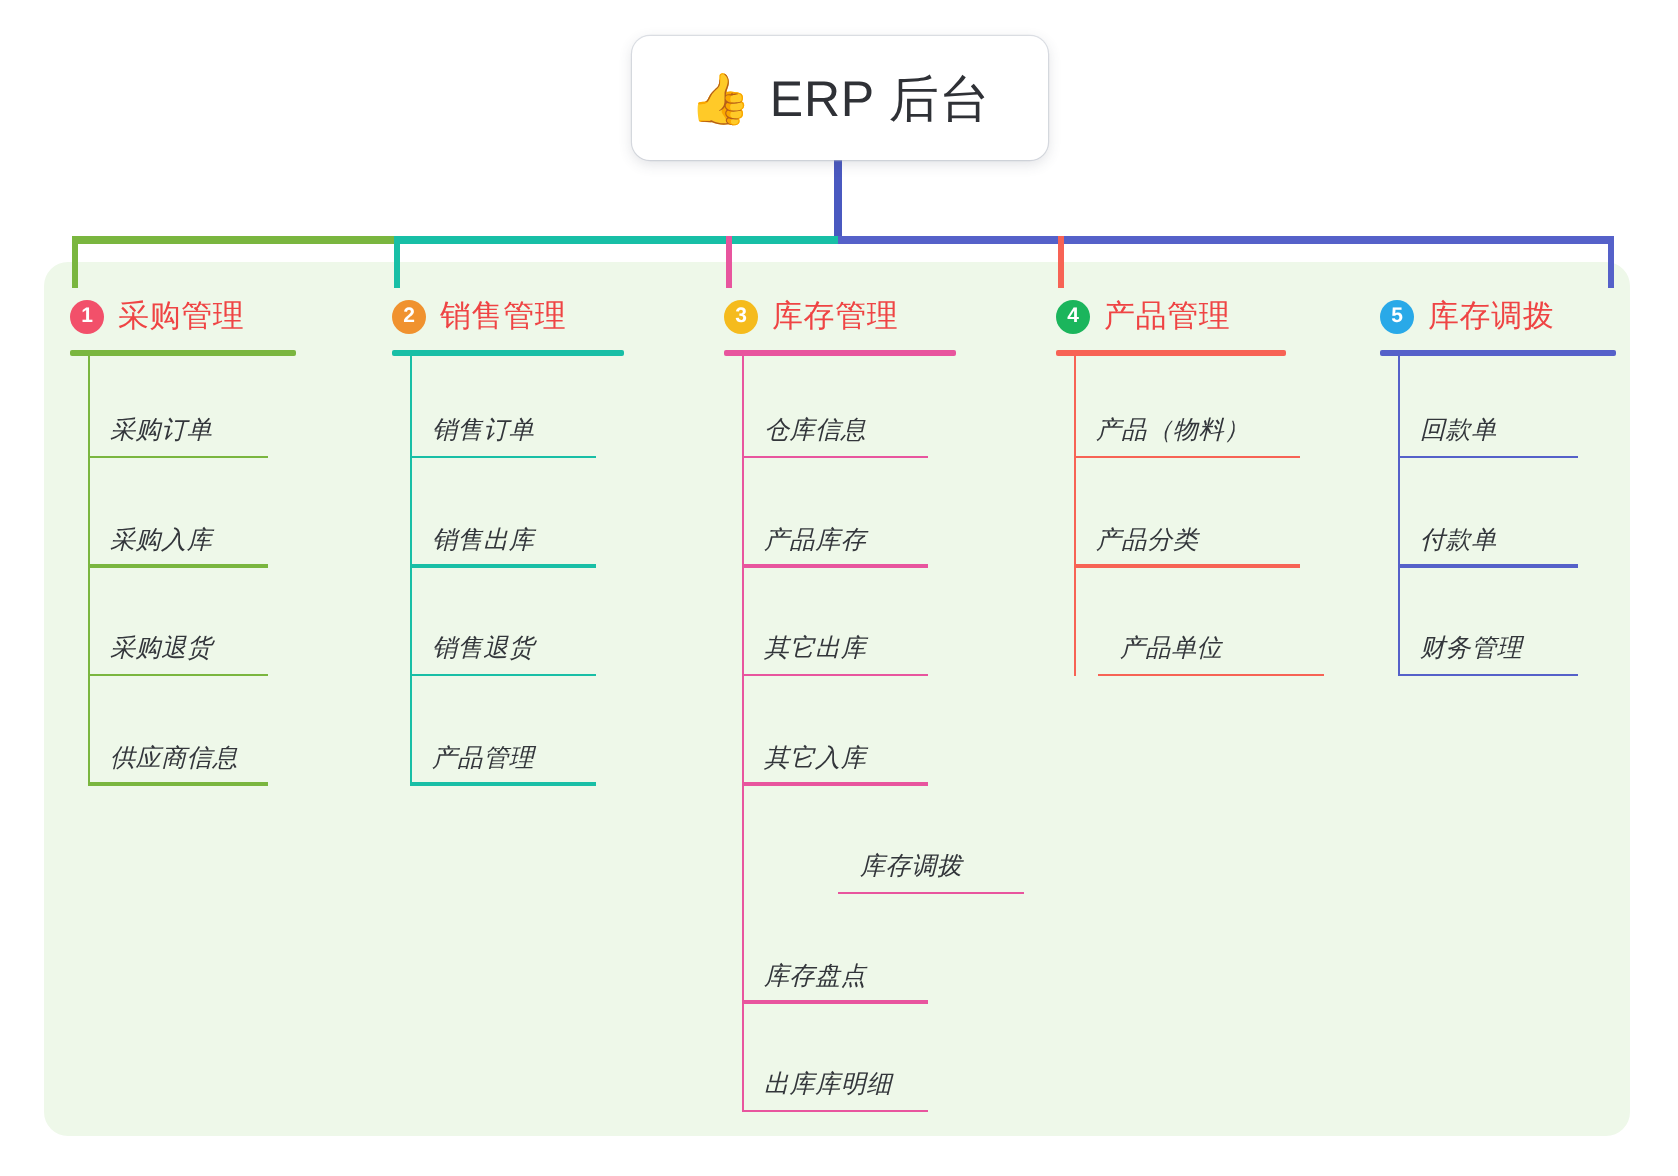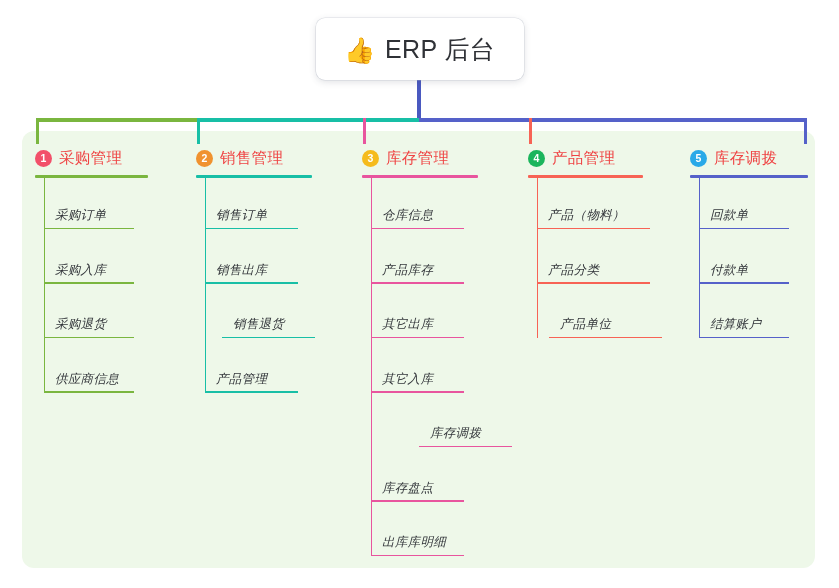--- a/index.html
+++ b/index.html
@@ -114,21 +114,21 @@
         <div class="col-rule" style="left: 0px; top: 27px; width: 116px; background: rgb(24, 191, 166);"></div>
         <div class="rail" style="left: 9px; top: 30px; height: 214.5px; background: rgb(24, 191, 166);"></div>
         <div class="item" style="left: 9px; top: 57px; width: 93px; height: 24px;">
           <span class="item-label">销售订单</span>
           <div class="item-rule" style="width: 93px; background: rgb(24, 191, 166);"></div>
         </div>
         <div class="item" style="left: 9px; top: 111.5px; width: 93px; height: 24px;">
           <span class="item-label">销售出库</span>
           <div class="item-rule" style="width: 93px; background: rgb(24, 191, 166);"></div>
         </div>
-        <div class="item" style="left: 26px; top: 166px; width: 93px; height: 24px;">
+        <div class="item" style="left: 9px; top: 166px; width: 93px; height: 24px;">
           <span class="item-label">销售退货</span>
           <div class="item-rule" style="width: 93px; background: rgb(24, 191, 166);"></div>
         </div>
         <div class="item" style="left: 9px; top: 220.5px; width: 93px; height: 24px;">
           <span class="item-label">产品管理</span>
           <div class="item-rule" style="width: 93px; background: rgb(24, 191, 166);"></div>
         </div>
       </div>
       <div class="col" style="left: 362px; top: 148px;">
         <div class="col-head">
@@ -195,19 +195,19 @@
         <div class="rail" style="left: 9px; top: 30px; height: 160px; background: rgb(85, 97, 201);"></div>
         <div class="item" style="left: 9px; top: 57px; width: 90px; height: 24px;">
           <span class="item-label">回款单</span>
           <div class="item-rule" style="width: 90px; background: rgb(85, 97, 201);"></div>
         </div>
         <div class="item" style="left: 9px; top: 111.5px; width: 90px; height: 24px;">
           <span class="item-label">付款单</span>
           <div class="item-rule" style="width: 90px; background: rgb(85, 97, 201);"></div>
         </div>
         <div class="item" style="left: 9px; top: 166px; width: 90px; height: 24px;">
-          <span class="item-label">结算账户</span>
+          <span class="item-label">财务管理</span>
           <div class="item-rule" style="width: 90px; background: rgb(85, 97, 201);"></div>
         </div>
       </div>
     </div>
 
 </div>
 
 </body></html>

